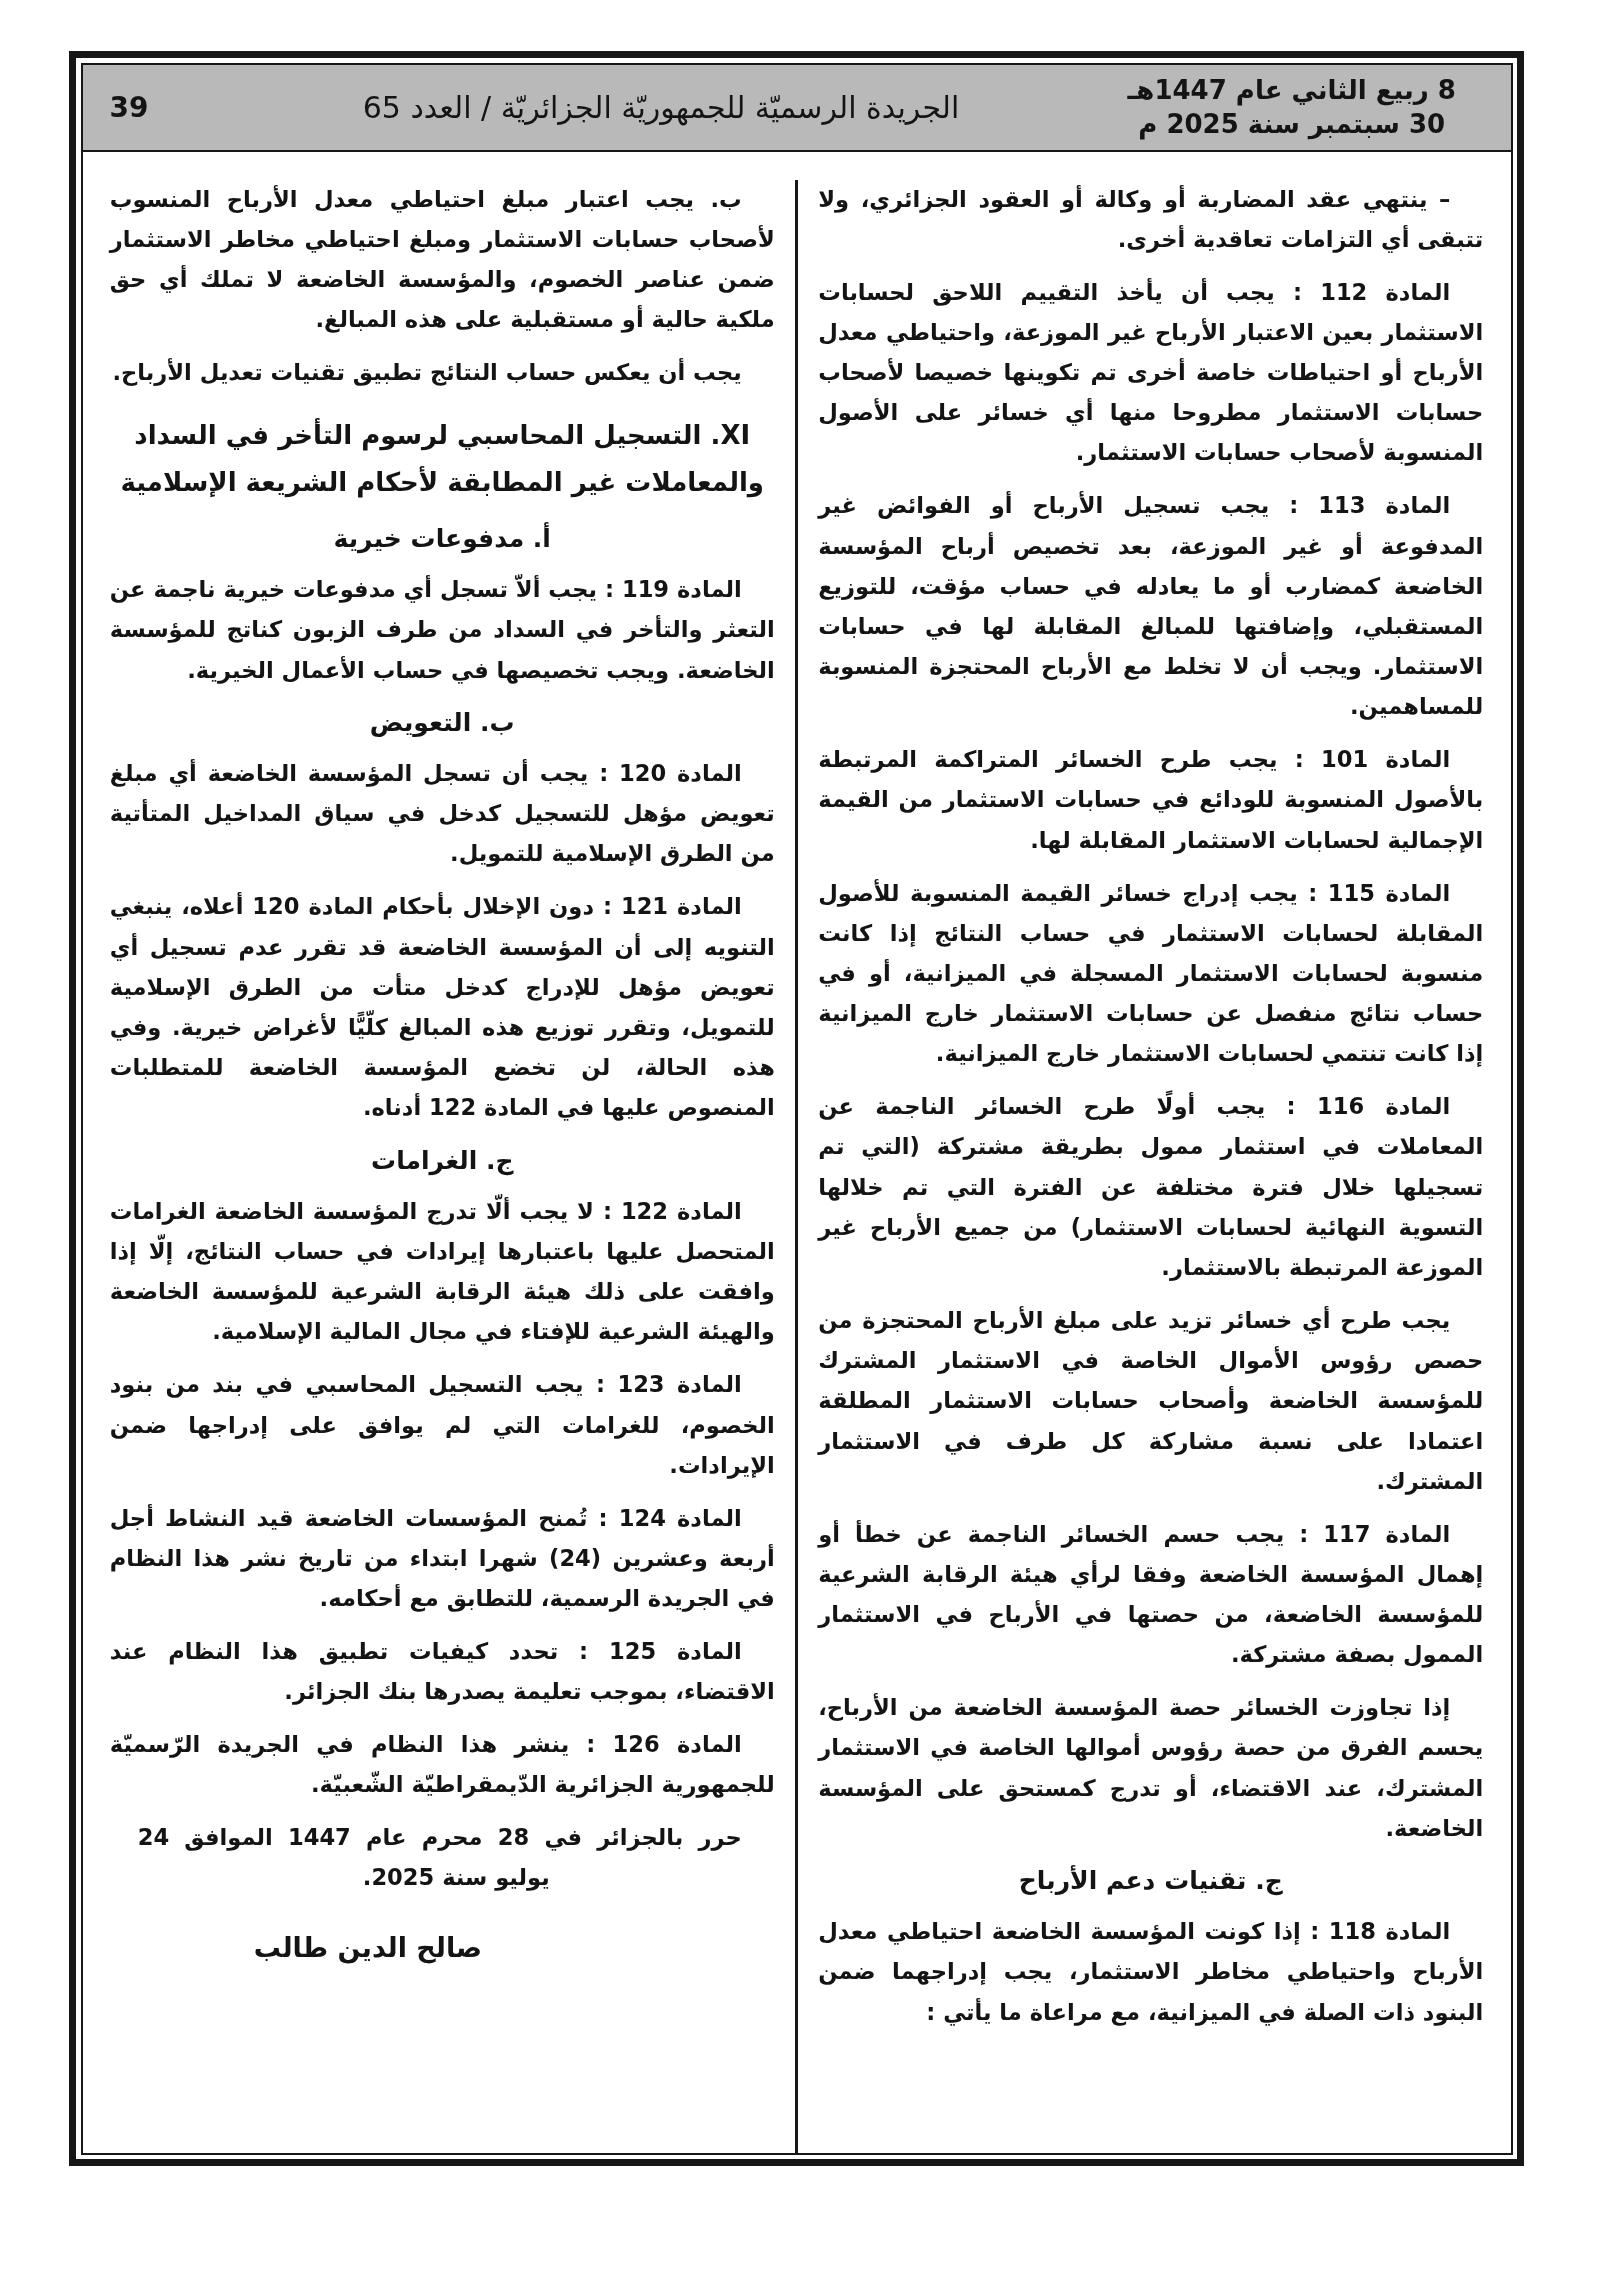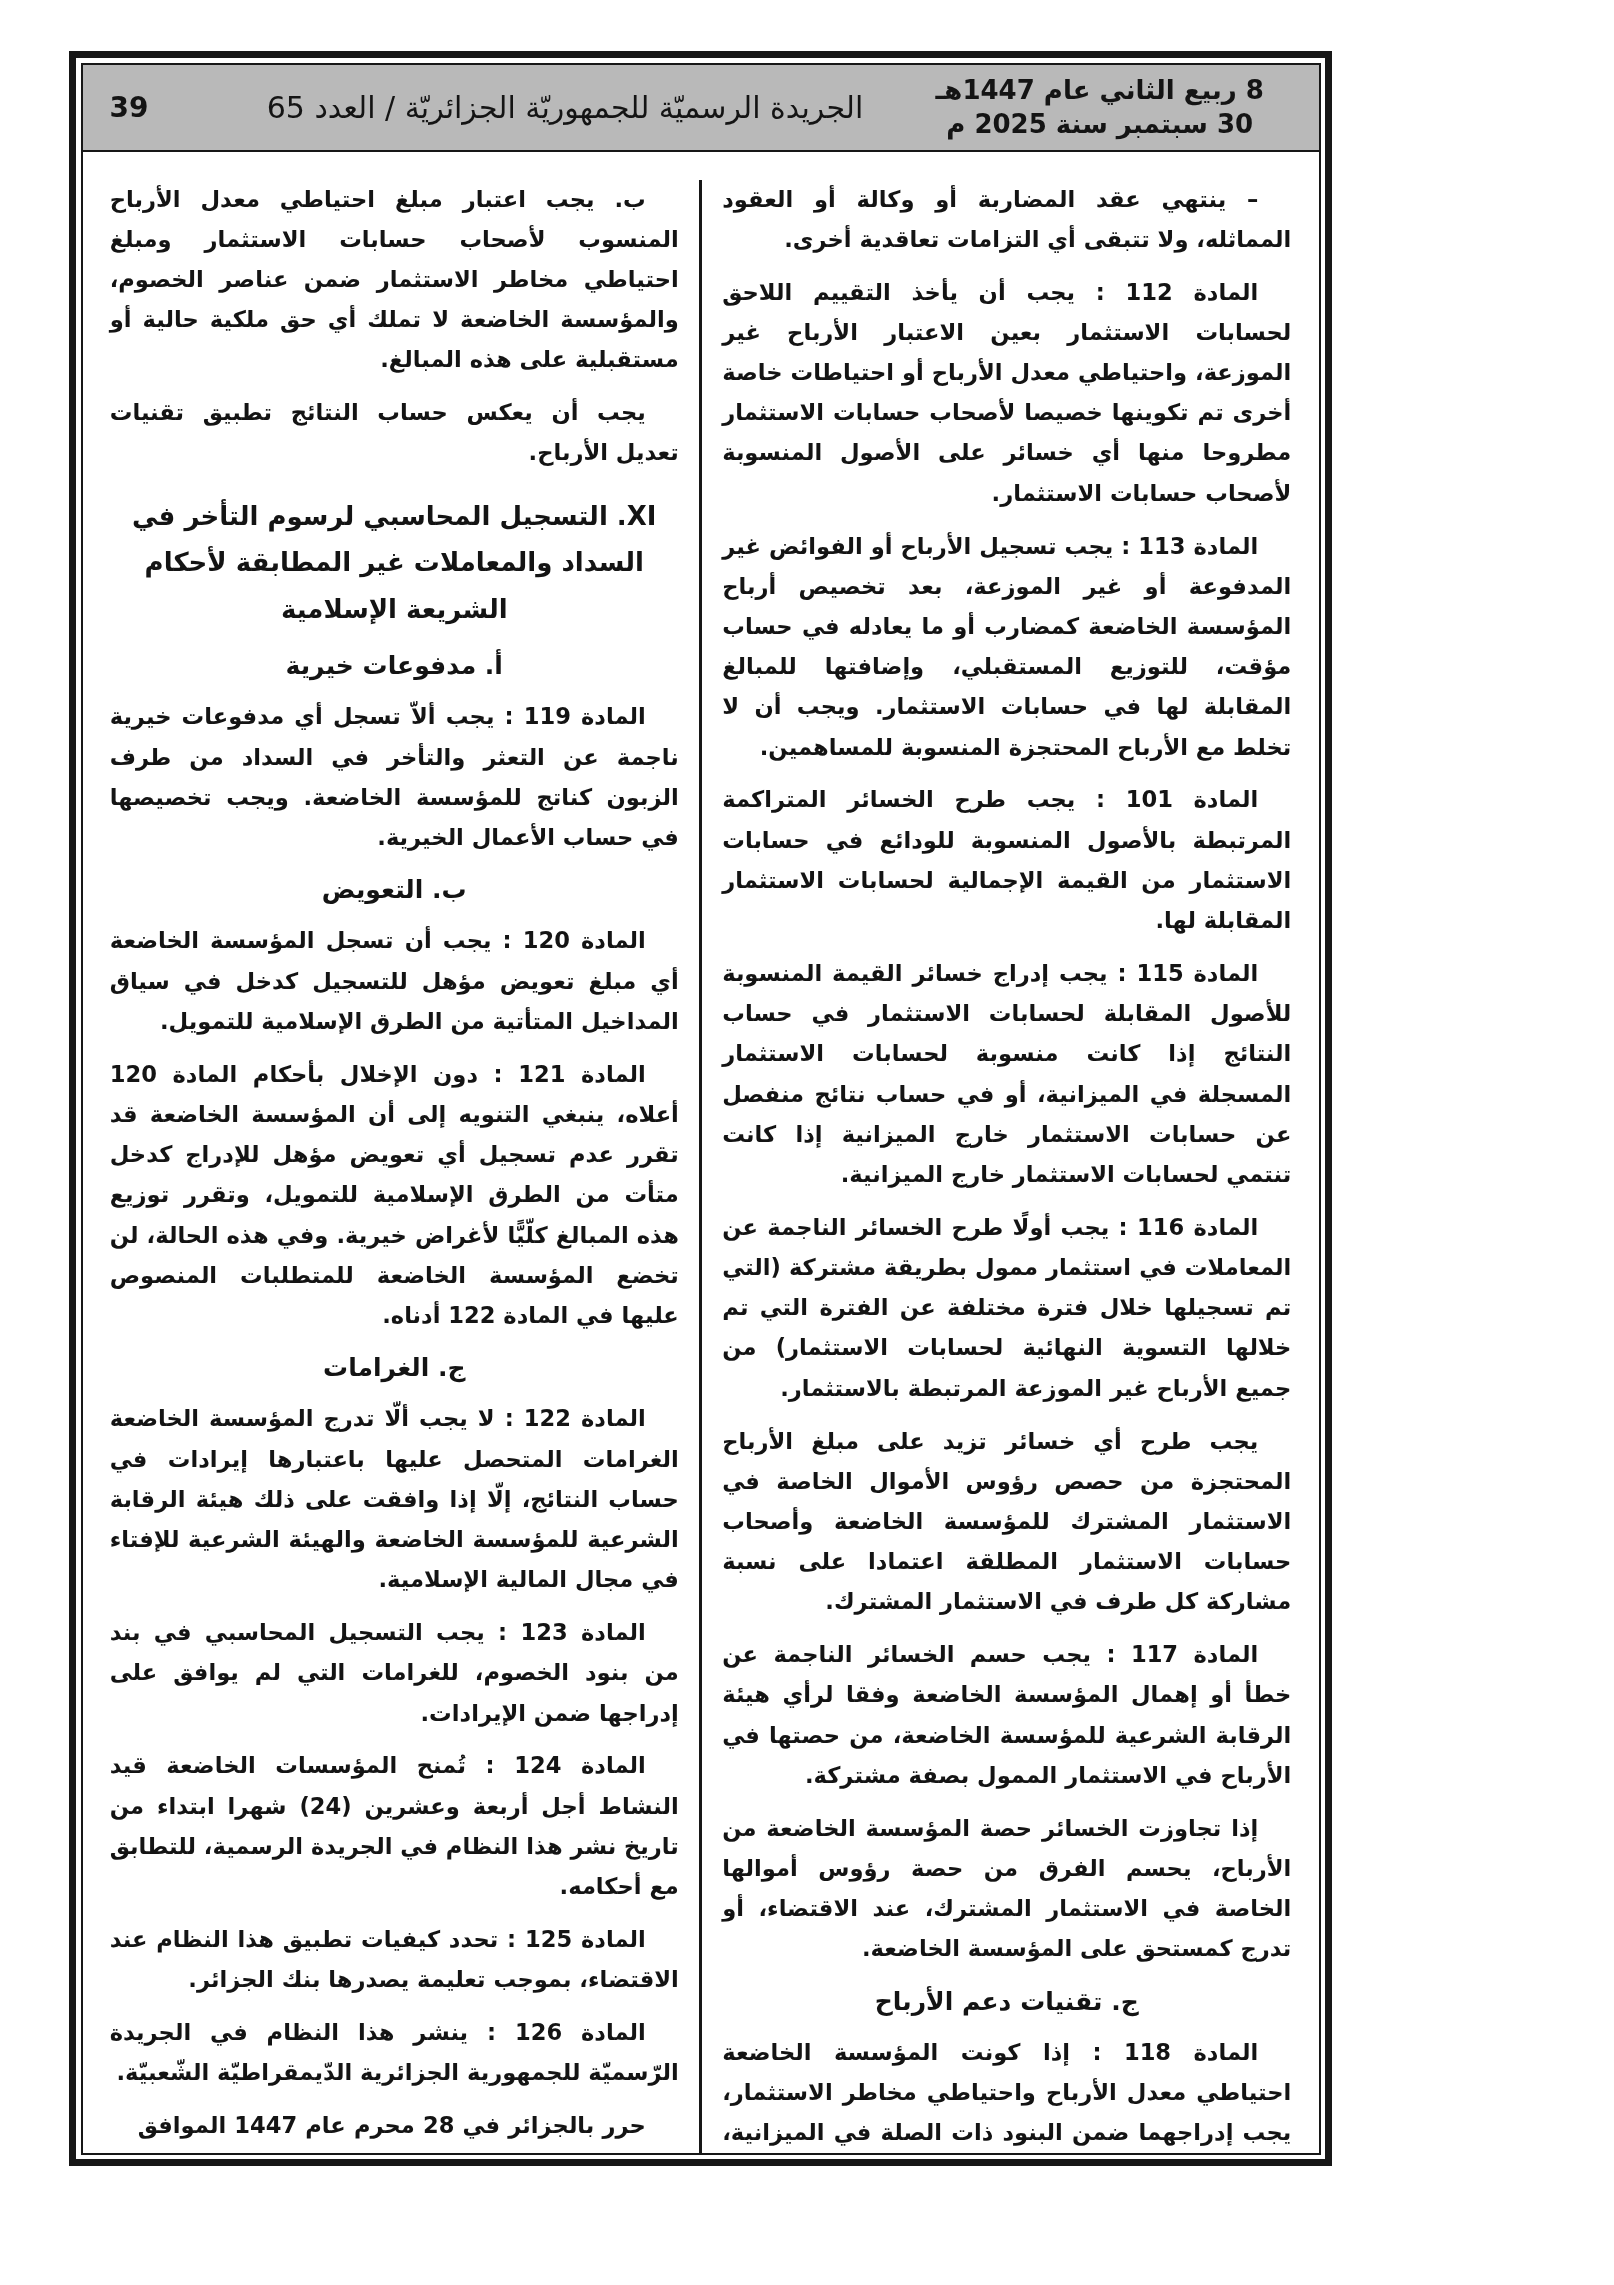--- a/index.html
+++ b/index.html
@@ -5,21 +5,21 @@
   html, body {
     margin: 0; padding: 0;
     width: 1615px; height: 2285px;
     background: #ffffff;
     font-family: "DejaVu Sans", sans-serif;
     overflow: hidden;
     color: #141414;
   }
   .sheet {
     position: absolute; left: 69px; top: 51px;
-    width: 1263px; height: 2115px;
+    width: 1455px; height: 2115px;
     border: 7.2px solid #171717;
     box-sizing: border-box;
     background: #ffffff;
   }
   .inner {
     position: absolute; inset: 4.5px;
     border: 2.7px solid #171717;
     display: flex; flex-direction: column;
     overflow: hidden;
   }
@@ -95,21 +95,21 @@
       <div class="page-number">39</div>
       <div class="header-title">الجريدة الرسميّة للجمهوريّة الجزائريّة / العدد 65</div>
       <div class="header-dates">
         <div>8 ربيع الثاني عام 1447هـ</div>
         <div>30 سبتمبر سنة 2025 م</div>
       </div>
     </div>
 
     <div class="content">
       <div class="col">
-          <p class="para">– ينتهي عقد المضاربة أو وكالة أو العقود المماثله، ولا تتبقى أي التزامات تعاقدية أخرى.</p>
+          <p class="para">– ينتهي عقد المضاربة أو وكالة أو العقود الجزائري، ولا تتبقى أي التزامات تعاقدية أخرى.</p>
           <p class="para"><strong class="article-label">المادة 112 : </strong>يجب أن يأخذ التقييم اللاحق لحسابات الاستثمار بعين الاعتبار الأرباح غير الموزعة، واحتياطي معدل الأرباح أو احتياطات خاصة أخرى تم تكوينها خصيصا لأصحاب حسابات الاستثمار مطروحا منها أي خسائر على الأصول المنسوبة لأصحاب حسابات الاستثمار.</p>
           <p class="para"><strong class="article-label">المادة 113 : </strong>يجب تسجيل الأرباح أو الفوائض غير المدفوعة أو غير الموزعة، بعد تخصيص أرباح المؤسسة الخاضعة كمضارب أو ما يعادله في حساب مؤقت، للتوزيع المستقبلي، وإضافتها للمبالغ المقابلة لها في حسابات الاستثمار. ويجب أن لا تخلط مع الأرباح المحتجزة المنسوبة للمساهمين.</p>
           <p class="para"><strong class="article-label">المادة 101 : </strong>يجب طرح الخسائر المتراكمة المرتبطة بالأصول المنسوبة للودائع في حسابات الاستثمار من القيمة الإجمالية لحسابات الاستثمار المقابلة لها.</p>
           <p class="para"><strong class="article-label">المادة 115 : </strong>يجب إدراج خسائر القيمة المنسوبة للأصول المقابلة لحسابات الاستثمار في حساب النتائج إذا كانت منسوبة لحسابات الاستثمار المسجلة في الميزانية، أو في حساب نتائج منفصل عن حسابات الاستثمار خارج الميزانية إذا كانت تنتمي لحسابات الاستثمار خارج الميزانية.</p>
           <p class="para"><strong class="article-label">المادة 116 : </strong>يجب أولًا طرح الخسائر الناجمة عن المعاملات في استثمار ممول بطريقة مشتركة (التي تم تسجيلها خلال فترة مختلفة عن الفترة التي تم خلالها التسوية النهائية لحسابات الاستثمار) من جميع الأرباح غير الموزعة المرتبطة بالاستثمار.</p>
           <p class="para">يجب طرح أي خسائر تزيد على مبلغ الأرباح المحتجزة من حصص رؤوس الأموال الخاصة في الاستثمار المشترك للمؤسسة الخاضعة وأصحاب حسابات الاستثمار المطلقة اعتمادا على نسبة مشاركة كل طرف في الاستثمار المشترك.</p>
           <p class="para"><strong class="article-label">المادة 117 : </strong>يجب حسم الخسائر الناجمة عن خطأ أو إهمال المؤسسة الخاضعة وفقا لرأي هيئة الرقابة الشرعية للمؤسسة الخاضعة، من حصتها في الأرباح في الاستثمار الممول بصفة مشتركة.</p>
           <p class="para">إذا تجاوزت الخسائر حصة المؤسسة الخاضعة من الأرباح، يحسم الفرق من حصة رؤوس أموالها الخاصة في الاستثمار المشترك، عند الاقتضاء، أو تدرج كمستحق على المؤسسة الخاضعة.</p>
           <h3 class="sec-heading">ج. تقنيات دعم الأرباح</h3>
           <p class="para"><strong class="article-label">المادة 118 : </strong>إذا كونت المؤسسة الخاضعة احتياطي معدل الأرباح واحتياطي مخاطر الاستثمار، يجب إدراجهما ضمن البنود ذات الصلة في الميزانية، مع مراعاة ما يأتي :</p>

